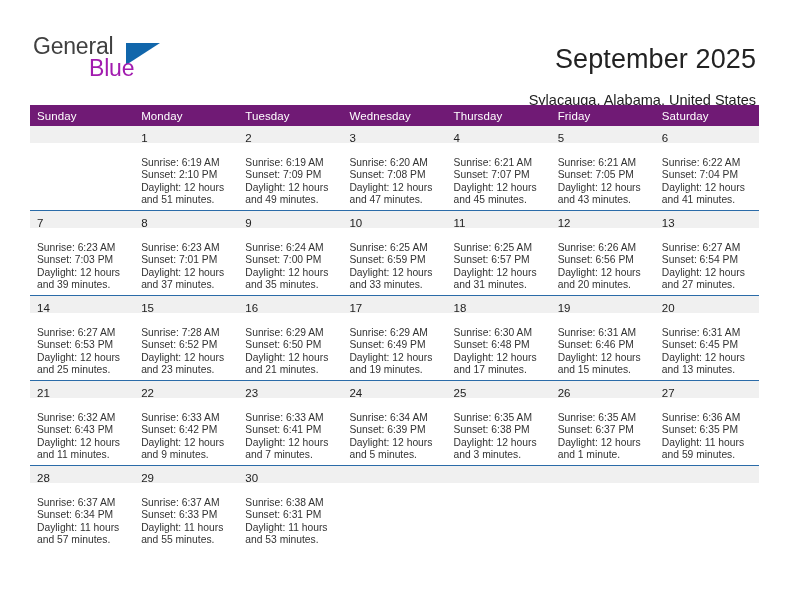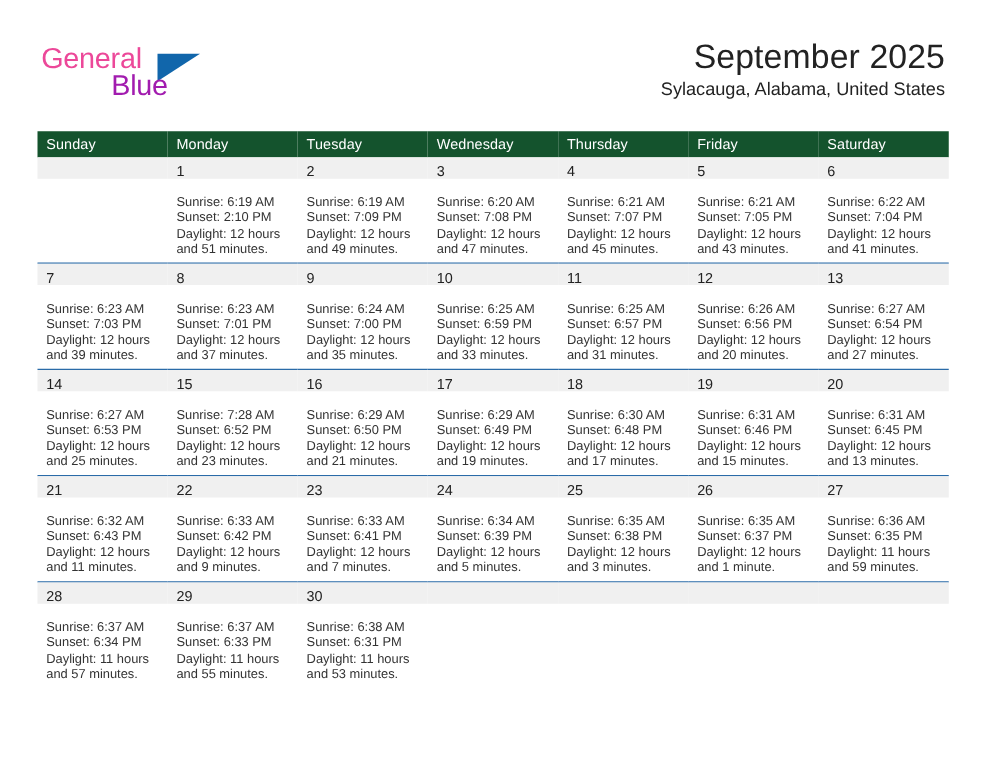--- a/index.html
+++ b/index.html
@@ -36,21 +36,21 @@
     top: 33px;
     width: 160px;
     height: 52px;
   }
   .brand-general {
     position: absolute;
     left: 0;
     top: 0;
     font-size: 23px;
     line-height: 26px;
-    color: #ec4899;
+    color: #404040;
     letter-spacing: -0.2px;
     font-family: "Liberation Sans", sans-serif;
   }
   .brand-blue {
     position: absolute;
     left: 56px;
     top: 22px;
     font-size: 23px;
     line-height: 26px;
     color: #a21caf;
@@ -72,43 +72,44 @@
     right: 36px;
     top: 28px;
     text-align: right;
   }
   .month-title {
     font-size: 27px;
     line-height: 34px;
     color: #222222;
     font-weight: normal;
     letter-spacing: 0.1px;
+    margin-top: 14px;
   }
   .location {
-    margin-top: 0;
+    margin-top: 14px;
     font-size: 14.5px;
     line-height: 20px;
     color: #222222;
     letter-spacing: 0px;
   }
 
   
   .calendar {
     position: absolute;
     left: 30px;
     top: 105px;
     width: 729px;
     border-collapse: collapse;
     table-layout: fixed;
   }
   .calendar col {
     width: 104.14px;
   }
   thead th {
-    background: #14532d;
+    background: #701a75;
     color: #ffffff;
     font-size: 11.5px;
     font-weight: normal;
     text-align: left;
     padding: 4px 0 4px 7px;
     height: 13px;
     letter-spacing: 0.1px;
     border: none;
   }
   tbody td {

